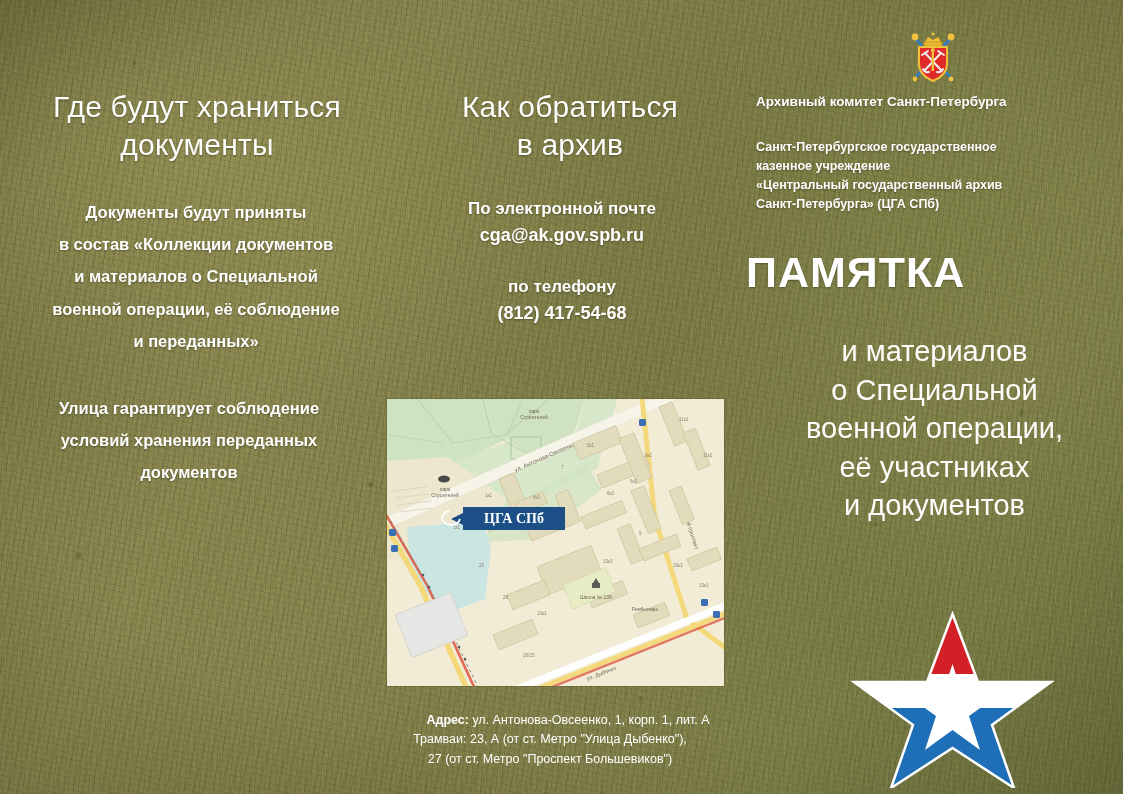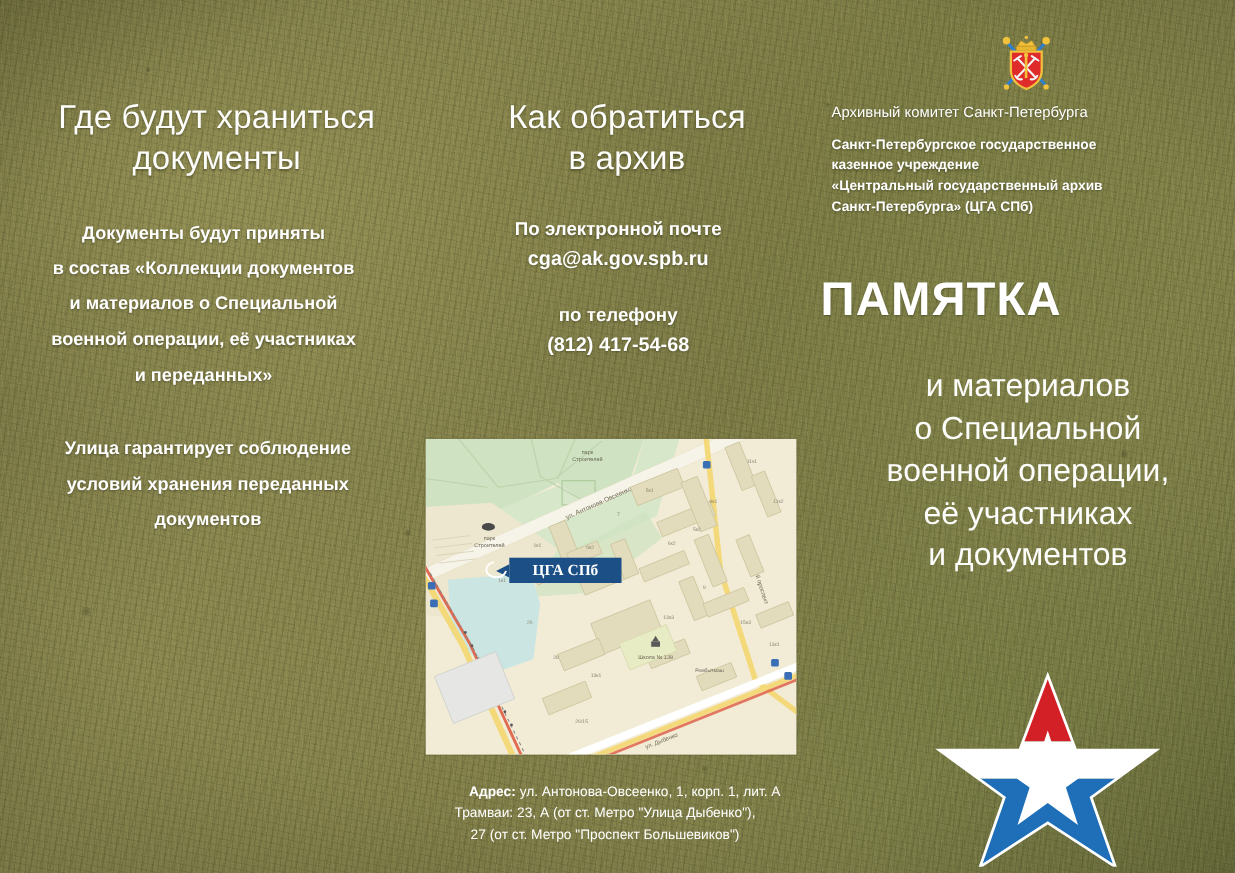--- a/index.html
+++ b/index.html
@@ -89,21 +89,21 @@
   }
   .body-bold {
     font-weight: bold;
     font-size: 16.5px;
     line-height: 1.95;
     color: #ffffff;
   }
 
   
   #left-heading { position:absolute; left:0; top:88px; width:100%; }
-  #left-block-1 { position:absolute; left:10px; top:196px; width:350px; }
+  #left-block-1 { position:absolute; left:21px; top:196px; width:350px; }
   #left-block-2 { position:absolute; left:14px; top:392px; width:350px; }
 
   
   #mid-heading  { position:absolute; left:0; top:88px; width:100%; }
   #mid-email    { position:absolute; left:0; top:196px; width:100%; }
   #mid-phone    { position:absolute; left:0; top:274px; width:100%; }
   .contact-line { font-weight: bold; font-size: 17px; line-height: 1.5; }
   .contact-value{ font-weight: bold; font-size: 18px; line-height: 1.5; }
 
   
@@ -118,21 +118,21 @@
   #map-addr {
     position: absolute; left: 370px; top: 711px; width: 360px;
     font-size: 12.5px; line-height: 1.55; text-align: center;
     color: #ffffff; font-weight: 400;
   }
   #map-addr b { font-weight: bold; margin-left: 36px; }
 
   
   #emblem { position:absolute; left:905px; top:28px; width:56px; height:58px; }
   #org-head { position:absolute; left:756px; top:92px; width:358px; }
-  .org-top   { font-weight:normal; font-size:13.5px; line-height:1.5; margin-bottom:10px; }
+  .org-top   { font-weight:bold; font-size:13.5px; line-height:1.5; margin-bottom:26px; }
   .org-rest  { font-weight:bold; font-size:12.5px; line-height:1.52; }
   #pamyatka {
     position:absolute; left:746px; top:248px; width:377px;
     font-size:43px; font-weight:bold; letter-spacing:1px;
     color:#ffffff;
   }
   #subtitle {
     position:absolute; left:746px; top:332px; width:377px;
     text-align:center; font-size:29px; font-weight:300; line-height:1.33;
     color:#fdfdfb;
@@ -158,21 +158,21 @@
 
     <div id="left-heading">
       <div class="panel-title tshadow">Где будут храниться</div>
       <div class="panel-title tshadow">документы</div>
     </div>
 
     <div id="left-block-1" class="body-bold tshadow">
       <div>Документы будут приняты</div>
       <div>в состав «Коллекции документов</div>
       <div>и материалов о Специальной</div>
-      <div>военной операции, её участниках</div>
+      <div>военной операции, её соблюдение</div>
       <div>и переданных»</div>
     </div>
 
     <div id="left-block-2" class="body-bold tshadow">
       <div>Улица гарантирует соблюдение</div>
       <div>условий хранения переданных</div>
       <div>документов</div>
     </div>
   </div>
 

